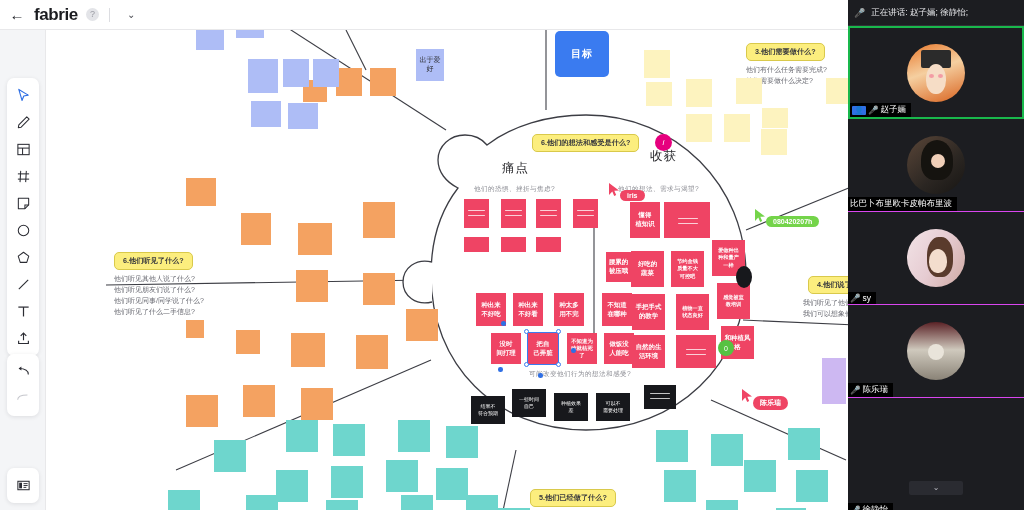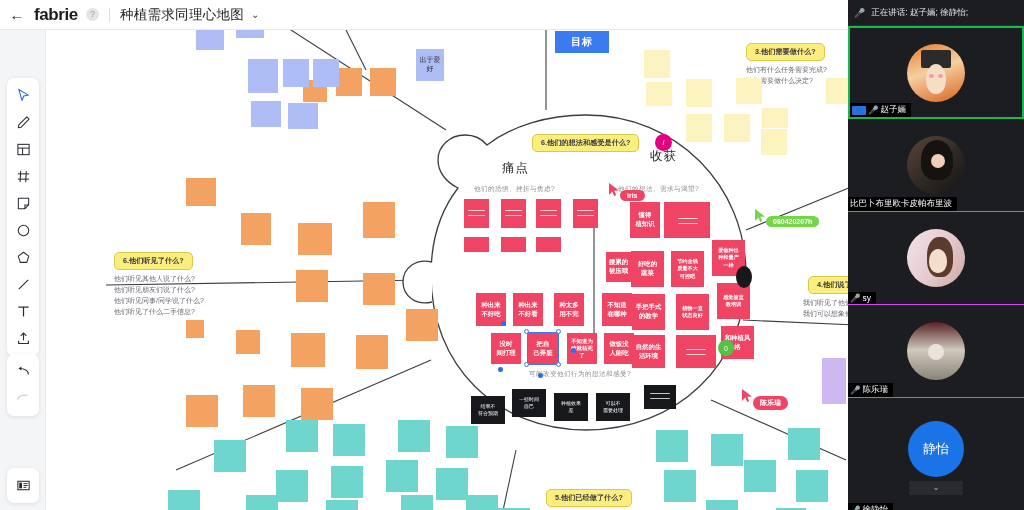--- a/index.html
+++ b/index.html
@@ -64,21 +64,21 @@
   .bar { position:absolute; background:rgba(255,255,255,.75); height:1.4px; border-radius:1px; }
 
   .heading { position:absolute; font-size:12.5px; color:#2b2b2f; letter-spacing:1px; }
   .subq { position:absolute; font-size:6.6px; color:#8d8e95; letter-spacing:.4px; }
 
   .qtag { position:absolute; background:#fcee7e; border:1px solid #d9c94b; border-radius:5px;
           color:#37383d; font-size:7.2px; padding:3px 8px; white-space:nowrap; font-weight:600; }
   .qbody { position:absolute; font-size:7px; line-height:1.55; color:#6b6c74; white-space:pre-line; }
 
   .goalbadge { position:absolute; background:#3a7bf0; color:#fff; font-size:10px; font-weight:600;
-               border-radius:0; padding:4px 16px; letter-spacing:1px; }
+               border-radius:5px; padding:16px 16px; letter-spacing:1px; }
 
   
   .cur { position:absolute; display:flex; align-items:flex-start; }
   .curlabel { border-radius:9px; color:#fff; font-size:7px; font-weight:700; padding:2px 7px; white-space:nowrap; }
 
   
   .floatbar { position:absolute; background:#fff; border-radius:7px; box-shadow:0 2px 10px rgba(20,20,30,.18);
               height:30px; display:flex; align-items:center; padding:0 8px; gap:9px; z-index:20; }
   .fb-auto { font-size:11px; color:#222; }
   .fb-step { display:flex; flex-direction:column; gap:1px; color:#222; font-size:6px; line-height:6px; }
@@ -114,21 +114,20 @@
 </head>
 <body>
 
 <div id="app">
 
   <div class="topbar">
     <div class="tb-back">←</div>
     <div class="tb-logo">fabrie</div>
     <div class="tb-help">?</div>
     <div class="tb-sep"></div>
-    <div class="tb-title">种植需求同理心地图</div>
     <div class="tb-caret">⌄</div>
     <div class="tb-right">
       <div class="tb-play">
           <i></i>
         </div>
       <div class="tb-vsep"></div>
       <div class="tb-cursor">
         <svg width="16" height="16" viewBox="0 0 16 16">
             <path d="M2 1 L13 7 L8 8.3 L6.2 13.5 Z" fill="#2f6fe4"></path>
           </svg>
@@ -255,21 +254,21 @@
     <div class="qtag" style="left:68px;top:222px;">6.他们听见了什么?</div>
     <div class="qbody" style="left:68px;top:244px;">他们听见其他人说了什么?
 他们听见朋友们说了什么?
 他们听见同事/同学说了什么?
 他们听见了什么二手信息?</div>
 
     <div class="qtag" style="left:762px;top:246px;">4.他们说了什么?</div>
     <div class="qbody" style="left:757px;top:268px;">我们听见了他们说什么?
 我们可以想象他们说什么?</div>
 
-    <div class="qtag" style="left:500px;top:459px;">5.他们已经做了什么?</div>
+    <div class="qtag" style="left:484px;top:459px;">5.他们已经做了什么?</div>
 
     <div class="heading" style="left:456px;top:130px;">痛点</div>
     <div class="subq" style="left:428px;top:155px;">他们的恐惧、挫折与焦虑?</div>
     <div class="heading" style="left:604px;top:118px;">收获</div>
     <div class="subq" style="left:572px;top:155px;">他们的想法、需求与渴望?</div>
     <div class="subq" style="left:483px;top:340px;">可能改变他们行为的想法和感受?</div>
 
     <div class="pinknote" style="left:418px;top:169px;width:25px;height:29px;">
         <div class="bar" style="left:4px;top:11px;width:17px;"></div>
         <div class="bar" style="left:4px;top:16px;width:17px;"></div>
@@ -494,23 +493,20 @@
       <div class="avatar" style="background:linear-gradient(180deg,#5a2226 0%,#cfc9bd 48%,#8a8377 100%);">
         <div style="position:absolute;left:21px;top:22px;width:16px;height:16px;background:#e9e4da;border-radius:50%;"></div>
       </div>
       <div class="vname">
         <span>🎤</span>
         <span>陈乐瑞</span>
       </div>
     </div>
 
     <div class="vtile" style="height:120px;">
-      <div class="avatar" style="width:56px;height:56px;background:#1a74e8;display:flex;align-items:center;justify-content:center;color:#fff;font-size:13px;margin-top:-18px;">
-        <span>静怡</span>
-      </div>
       <div class="vchev">⌄</div>
       <div class="vname">
         <span>🎤</span>
         <span>徐静怡</span>
       </div>
     </div>
   </div>
 
 </div>
 

